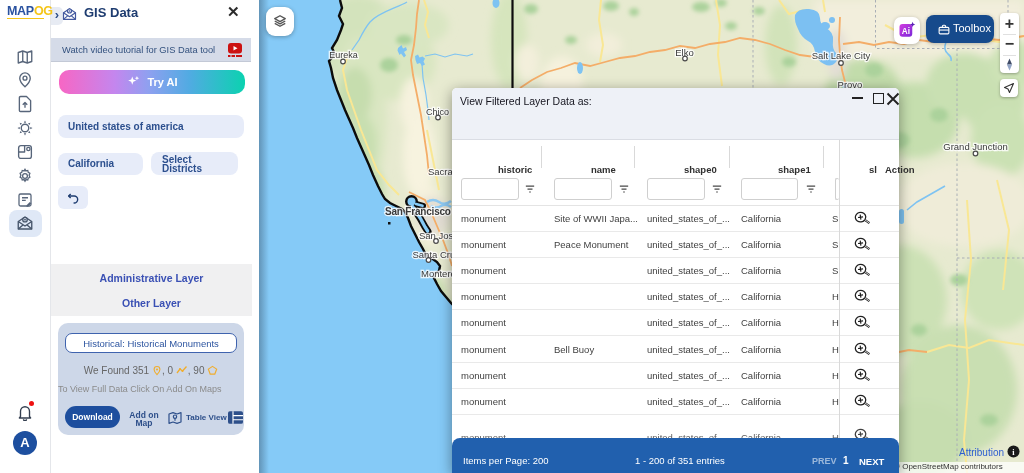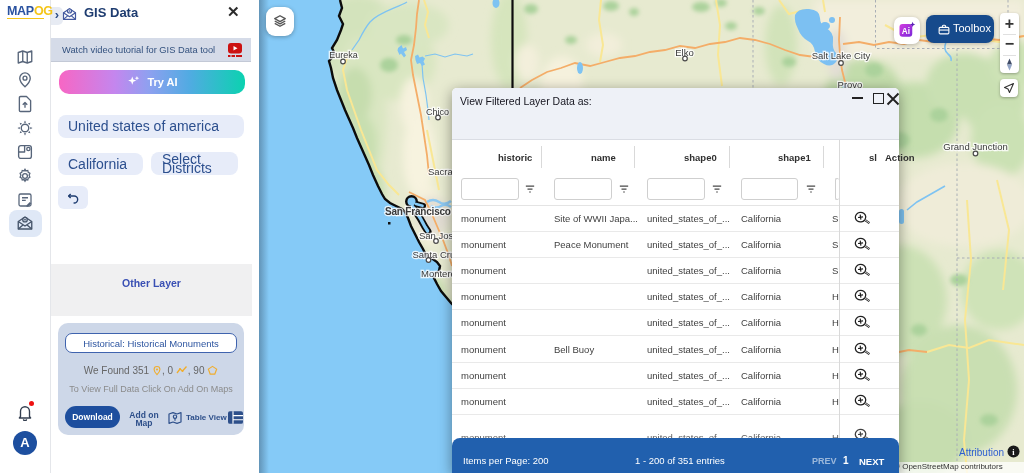--- a/index.html
+++ b/index.html
@@ -16,31 +16,31 @@
   #panel { left:51px; top:0; width:208px; height:473px; background:#fff; z-index:25; }
   #phead { position:absolute; left:0; top:0; width:208px; height:38px; background:#fff; }
   #ptab { position:absolute; left:0; top:7px; width:12px; height:18px; background:#e7ebf3; border-radius:0 5px 5px 0; color:#2d4f8a; font-size:13px; font-weight:bold; line-height:16px; text-align:center; }
   #ptitle { position:absolute; left:33px; top:5px; font-size:13px; font-weight:bold; color:#1e3c70; }
   #pclose { position:absolute; left:176px; top:3px; font-size:15px; color:#2b2b2b; font-weight:bold; }
   #watch { position:absolute; left:0; top:38px; width:200px; height:24px; background:#d5dbe8; border-bottom:1px solid #c3c9d6;padding-left:34px; }
   #watch span { position:absolute; left:11px; top:7px; font-size:9.3px; color:#33517e; }
   #tryai { position:absolute; left:8px; top:70px; width:186px; height:24px; border-radius:10px;
      background:linear-gradient(90deg,#f766c4 0%,#c486ee 30%,#8fa0f0 48%,#51abe2 70%,#0bd2b0 100%);
      color:#fff; font-size:11px; font-weight:bold; text-align:center; line-height:24px; }
-  .pbtn { position:absolute; background:#e7ecf9; border-radius:8px; color:#2c4f8e; font-size:14px; font-weight:normal; }
+  .pbtn { position:absolute; background:#e7ecf9; border-radius:8px; color:#2c4f8e; font-size:10px; font-weight:bold; }
   #usa { left:7px; top:115px; width:186px; height:23px; line-height:23px; padding-left:10px; }
   #calif { left:7px; top:153px; width:85px; height:22px; line-height:22px; padding-left:10px; }
   #seldist { left:100px; top:152px; width:87px; height:23px; padding-left:11px; padding-top:3px; line-height:9px; }
   #undo { left:7px; top:186px; width:30px; height:23px; border-radius:6px; }
   #search { position:absolute; left:7px; top:227px; width:187px; height:23px; background:#fff; border:1px solid #c9cdd6; border-radius:12px; font-size:10px; color:#333; text-align:center; line-height:21px; }
   #grayblk { position:absolute; left:0; top:264px; width:201px; height:52px; background:#f0f0f1; color:#3a50b4; font-weight:bold; font-size:10.5px; text-align:center; }
   #card { position:absolute; left:7px; top:323px; width:186px; height:112px; background:#cdd7e8; border-radius:10px; }
   #histbox { position:absolute; left:7px; top:10px; width:172px; height:20px; background:#fff; border:1px solid #3f63ae; border-radius:7px; color:#2d55a0; font-size:9.5px; text-align:center; line-height:19px; }
   #found { position:absolute; left:0; top:42px; width:186px; text-align:center; font-size:10px; color:#666; }
-  #toview { position:absolute; left:0; top:61px; width:186px; text-align:center; font-size:9px; color:#8b8b8b; white-space:nowrap; }
+  #toview { position:absolute; left:0; top:61px; width:186px; font-size:9px; color:#8b8b8b; white-space:nowrap; }
   #dlbtn { position:absolute; left:7px; top:83px; width:55px; height:22px; background:#1d4e9e; border-radius:11px; color:#fff; font-size:8.5px; font-weight:bold; text-align:center; line-height:22px; }
   #addon { position:absolute; left:68px; top:86px; width:36px; color:#2d4f8a; font-size:8.5px; font-weight:bold; text-align:center; line-height:8px; padding-top:2px;}
   #tvtext { position:absolute; left:128px; top:90px; color:#2d4f8a; font-size:8px; font-weight:bold; }
 
   
   #map { left:259px; top:0; width:765px; height:473px; z-index:1; background:#85caf7; }
   #mapshadow { position:absolute; left:0; top:0; width:10px; height:473px; background:linear-gradient(90deg,rgba(40,60,80,.38),rgba(40,60,80,0)); z-index:5;}
   #layersbtn { position:absolute; left:7px; top:7px; width:28px; height:29px; background:#fff; border-radius:9px; box-shadow:0 1px 4px rgba(0,0,0,.3); z-index:6;}
   #aibtn { position:absolute; left:635px; top:17px; width:26px; height:27px; background:#fff; border-radius:7px; box-shadow:0 1px 4px rgba(0,0,0,.25); z-index:6;}
   #toolbox { position:absolute; left:667px; top:15px; width:68px; height:28px; background:#164a8c; border-radius:8px; color:#fff; font-size:11px; z-index:6; box-shadow:0 1px 4px rgba(0,0,0,.25);}
@@ -49,21 +49,21 @@
   #attribbar { position:absolute; left:600px; top:461.5px; width:165px; height:11.5px; background:rgba(255,255,255,.75); z-index:4; font-size:8px; color:#333; padding-left:2px; }
   #attrib { position:absolute; left:700px; top:445px; z-index:4; font-size:10px; color:#2e5ed0; }
 
   
   #dialog { left:452px; top:88px; width:447px; height:385px; background:#fff; border-radius:5px 5px 0 0; box-shadow:0 3px 14px rgba(0,0,0,.4); z-index:40; }
   #dhead { position:absolute; left:0; top:0; width:447px; height:52px; background:#eef1f7; border-radius:5px 5px 0 0; border-bottom:1px solid #dadde4; }
   #dtitle { position:absolute; left:8px; top:7px; font-size:10.5px; color:#15151f; }
   #dbtns { position:absolute; left:400px; top:0; width:47px; height:20px; }
   #radios { position:absolute; left:8px; top:30px; font-size:10px; width:200px; height:14px; }
   #thead { position:absolute; left:0; top:52px; width:447px; height:33px; background:#fff; }
-  .hcell { position:absolute; top:12px; font-size:9.5px; font-weight:bold; color:#303030;padding-left:37px; }
+  .hcell { position:absolute; top:24px; font-size:9.5px; font-weight:bold; color:#303030;padding-left:37px; }
   .sep { position:absolute; top:6px; width:1px; height:22px; background:#d9d9d9; }
   #frow { position:absolute; left:0; top:85px; width:447px; height:33px; border-bottom:1px solid #e4e4e4;}
   .finput { position:absolute; top:5px; height:22px; background:#fff; border:1px solid #cfcfcf; border-radius:3px; }
   #rows { position:absolute; left:0; top:118px; width:447px; height:232px; overflow:hidden; }
   .drow { position:absolute; left:0; width:447px; height:26.1px; border-bottom:1px solid #e9e9e9; font-size:9.5px; color:#3f3f3f; }
   .dcell { position:absolute; top:7px; white-space:nowrap; }
   #vline { position:absolute; left:387px; top:52px; width:1px; height:298px; background:#d9d9d9; }
   #dfoot { position:absolute; left:0; top:350px; width:447px; height:44px; background:#2160ae; border-radius:8px; color:#fff; font-size:9.5px; }
 </style>
 </head>
@@ -396,20 +396,21 @@
     <div id="usa" class="pbtn">United states of america</div>
     <div id="calif" class="pbtn">California</div>
     <div id="seldist" class="pbtn">Select<br>Districts</div>
     <div id="undo" class="pbtn">
       <svg width="14" height="14" viewBox="0 0 24 24" style="position:absolute;left:8px;top:4.5px" fill="none" stroke="#1e3c70" stroke-width="2.4">
           <path d="M8 5 L4.5 8.5 8 12" stroke-linejoin="round"></path>
           <path d="M4.5 8.5 H14 a6 6 0 0 1 0 12 h-1"></path>
         </svg>
     </div>
     <div id="grayblk">
+      <div style="padding-top:8px">Administrative Layer</div>
       <div style="padding-top:13px">Other Layer</div>
     </div>
     <div id="card">
       <div id="histbox">Historical: Historical Monuments</div>
       <div id="found">We Found 351 <svg width="10" height="11" viewBox="0 0 24 24" style="vertical-align:-2px">
             <path d="M12 22 C12 22 5 14.5 5 9.5 a7 7 0 0 1 14 0 C19 14.5 12 22 12 22 Z" fill="none" stroke="#f0ad2d" stroke-width="2.6"></path>
             <circle cx="12" cy="9.5" r="2.4" fill="#f0ad2d"></circle>
           </svg>, 0 <svg width="12" height="10" viewBox="0 0 24 20" style="vertical-align:-1px">
             <path d="M2 16 L8 8 13 12 21 3" fill="none" stroke="#f0ad2d" stroke-width="2.6"></path>
             <circle cx="8" cy="8" r="2" fill="#f0ad2d"></circle>

